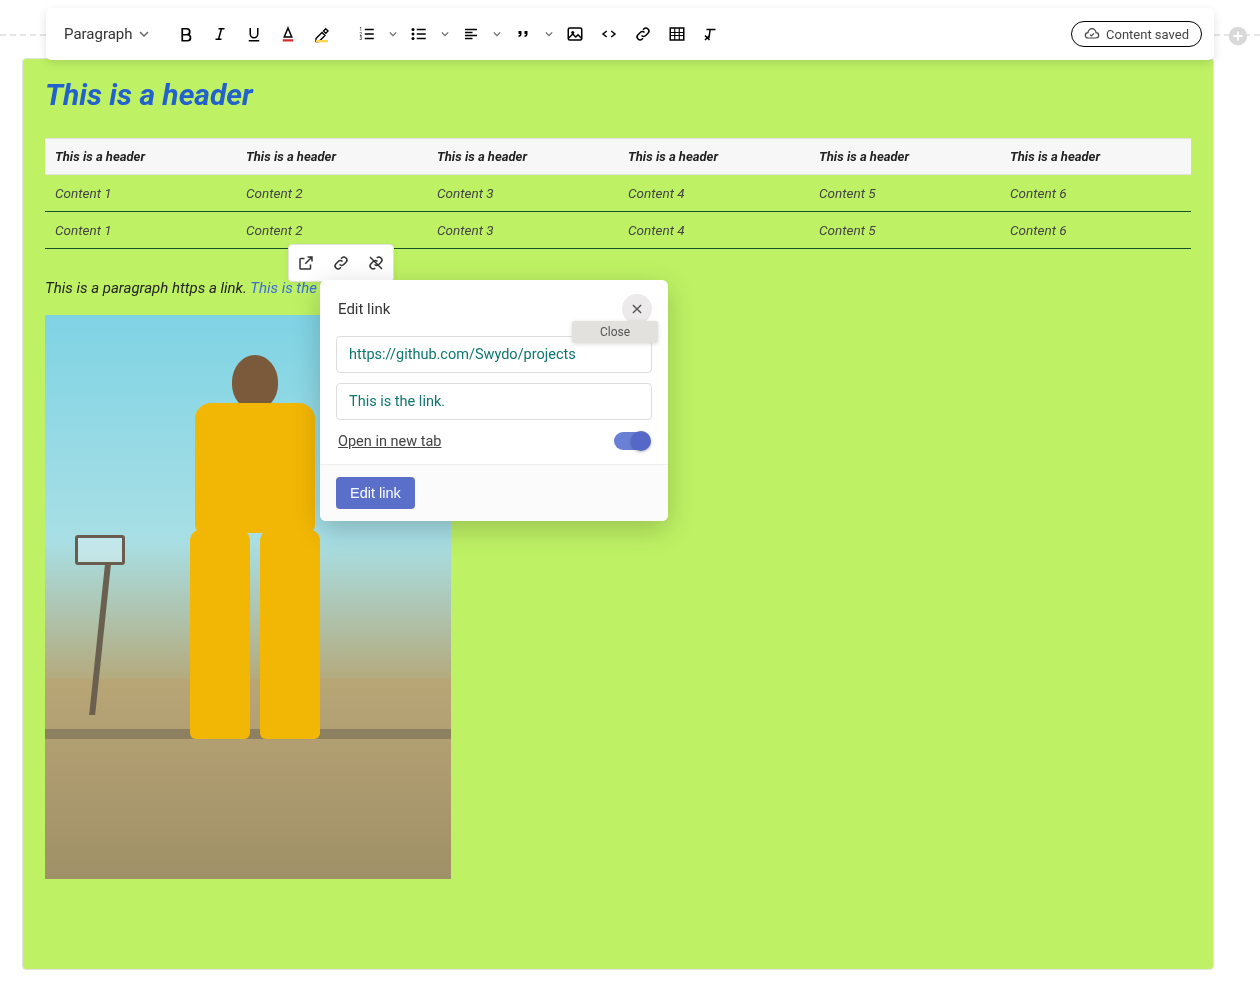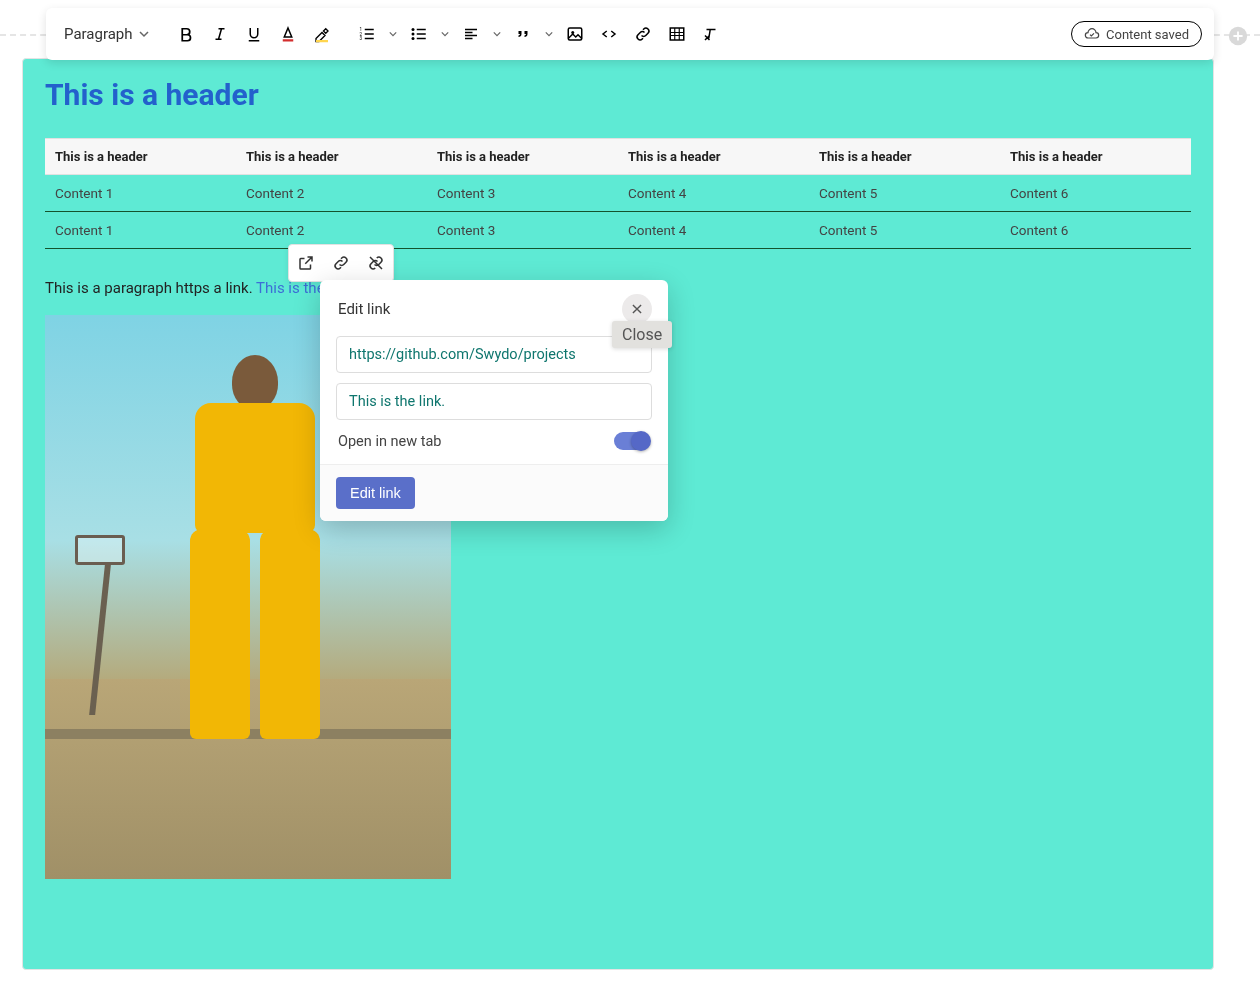--- a/index.html
+++ b/index.html
@@ -12,21 +12,21 @@
 .toolbar-wrap { position: absolute; top: 8px; left: 46px; right: 46px; height: 52px; background: #fff; border-radius: 6px; box-shadow: 0 3px 10px rgba(0,0,0,0.12); display: flex; align-items: center; padding: 0 12px; z-index: 10; }
 .toolbar-group { display: flex; align-items: center; gap: 6px; }
 .tb-item { width: 28px; height: 32px; display: flex; align-items: center; justify-content: center; color: #333; cursor: pointer; border-radius: 4px; }
 .tb-item svg { width: 18px; height: 18px; }
 .tb-item-wide { display: flex; align-items: center; gap: 6px; height: 32px; padding: 0 6px; cursor: pointer; color: #333; font-size: 15px; }
 .tb-chevron { width: 12px; height: 32px; display: flex; align-items: center; justify-content: center; cursor: pointer; color: #666; }
 .tb-sep { width: 1px; height: 24px; background: transparent; margin: 0 2px; }
 .toolbar-right { margin-left: auto; }
 .content-saved-pill { border: 1px solid #000000; border-radius: 16px; padding: 4px 12px; display: flex; align-items: center; gap: 6px; font-size: 13px; color: #444; }
 
-.page-canvas { position: absolute; top: 58px; left: 22px; right: 46px; bottom: 30px; border: 1px solid #e4e4e4; border-radius: 4px; padding: 18px 22px; overflow: hidden; background: #5eead4; }
+.page-canvas { position: absolute; top: 58px; left: 22px; right: 46px; bottom: 30px; border: 1px solid #e4e4e4; border-radius: 4px; padding: 18px 22px; overflow: hidden; background: #bef264; font-style: italic; }
 .doc-header { color: #2361cc; font-size: 30px; font-weight: 700; margin-bottom: 26px; }
 
 .doc-table { width: 100%; border-collapse: collapse; margin-bottom: 30px; }
 .doc-table th { text-align: left; font-size: 13px; font-weight: 700; color: #222; padding: 10px 10px; background: #f7f7f7; border-top: 1px solid #e1e1e1; border-bottom: 1px solid #e1e1e1; }
 .doc-table td { font-size: 13.5px; color: #444; padding: 10px 10px; border-bottom: 1px solid #14532d; }
 
 .para { font-size: 15px; color: #222; margin-bottom: 18px; }
 .para a { color: #3d6fd6; text-decoration: none; }
 
 .image-placeholder { width: 406px; height: 564px; background: linear-gradient(180deg,#7fd3e4 0%, #a8dfe5 40%, #b79f66 70%, #8d7c56 100%); position: relative; overflow: hidden; }
@@ -43,27 +43,27 @@
 
 .link-toolbar { position: absolute; top: 244px; left: 288px; width: 106px; height: 38px; background: #fff; border: 1px solid #e2e2e2; border-radius: 4px; box-shadow: 0 2px 6px rgba(0,0,0,0.08); display: flex; align-items: center; justify-content: space-around; z-index: 20; }
 .link-toolbar .tb-item { width: 30px; height: 30px;}
 
 .edit-link-modal { position: absolute; top: 280px; left: 320px; width: 348px; background: #fff; border-radius: 6px; box-shadow: 0 8px 28px rgba(0,0,0,0.2); z-index: 30; }
 .modal-header { display: flex; align-items: center; justify-content: space-between; padding: 14px 16px 6px 18px; }
 .modal-title { font-size: 15px; color: #333; }
 .modal-close { width: 30px; height: 30px; border-radius: 50%; background: #eceaea; display: flex; align-items: center; justify-content: center; cursor: pointer; color: #585858;}
 .modal-body { padding: 6px 16px 14px; display: flex; flex-direction: column; gap: 10px; }
 .modal-input { width: 100%; border: 1px solid #ddd; border-radius: 4px; padding: 9px 12px; font-size: 14.5px; color: #0f766e; font-family: inherit; }
-.modal-row { display: flex; align-items: center; justify-content: space-between; font-size: 14.5px; color: #444; padding: 2px 2px 0;}
+.modal-row { display: flex; align-items: center; justify-content: space-between; font-size: 14.5px; color: #444; padding: 2px 2px 0; text-decoration: underline;}
 .toggle { width: 36px; height: 18px; background: #6a7fd6; border-radius: 20px; position: relative; cursor: pointer; }
 .toggle-knob { position: absolute; right: -1px; top: -1px; width: 20px; height: 20px; background: #5568c7; border-radius: 50%; box-shadow: 0 1px 3px rgba(0,0,0,0.3);}
 .modal-footer { padding: 12px 16px; border-top: 1px solid #eee; background: #fbfbfb; border-radius: 0 0 6px 6px; }
 .modal-btn { background: #5a6fc9; color: #fff; border: none; border-radius: 4px; padding: 8px 14px; font-size: 14.5px; cursor: pointer; }
 
-.close-tooltip { position: absolute; top: 321px; left: 612px; background: #e2e1de; color: #555; font-size: 16px; padding: 4px 10px; border-radius: 3px; box-shadow: 0 1px 4px rgba(0,0,0,0.15); z-index: 40; }
+.close-tooltip { position: absolute; top: 321px; left: 572px; background: #e2e1de; color: #555; font-size: 12px; padding: 4px 28px; border-radius: 3px; box-shadow: 0 1px 4px rgba(0,0,0,0.15); z-index: 40; }
 </style>
 </head>
 <body>
 
 <div class="divider-line"></div>
 <div class="add-block-btn">
   <svg viewBox="0 0 24 24" width="22" height="22" fill="currentColor">
       <circle cx="12" cy="12" r="10" fill="#d9d9d9"></circle>
       <path d="M11 7h2v10h-2z M7 11h10v2H7z" fill="#fff"></path>
     </svg>

